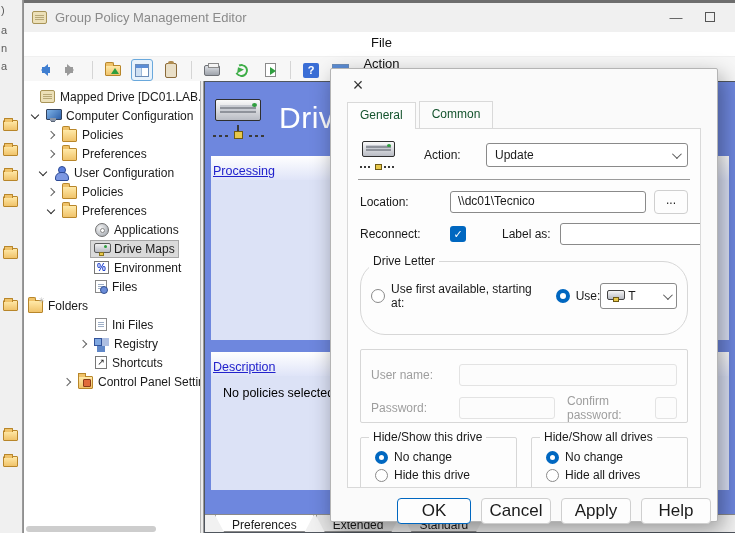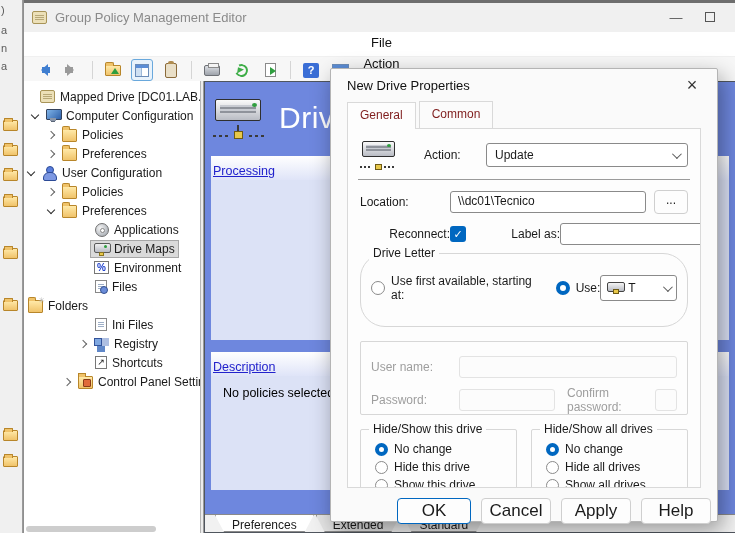--- a/index.html
+++ b/index.html
@@ -118,21 +118,21 @@
   .mp-tabs { position:absolute; left:0; right:0; bottom:0; height:18px; background:#f1f1f1; border-top:1px solid #8a8a8a; display:flex; align-items:stretch; padding-left:10px; gap:2px; }
   .mp-tab { padding:3px 16px 10px; font-size:12px; line-height:14px; background:#e4e4e4; border:1px solid #8a8a8a; border-top:none; clip-path:polygon(0 0,100% 0,calc(100% - 9px) 100%,9px 100%); }
   .mp-tab.active { background:#fff; }
 
   
   .dlg { position:absolute; left:330px; top:68px; width:388px; height:454px; background:#fafafa; border:1px solid #b4b4b4; border-radius:2px; box-shadow:4px 8px 22px rgba(0,0,0,.38); z-index:10; }
   .dlg-titlerow { height:32px; display:flex; align-items:center; justify-content:space-between; padding:0 14px 0 16px; }
   .dlg-title { font-size:13px; color:#111; }
   .dlg-close { font-size:18px; color:#333; width:22px; text-align:center; line-height:20px; }
   .dlg-tabs { display:flex; padding:0 16px; position:relative; z-index:2; }
-  .dtab { font-size:12px; padding:5px 12px 6px; border:1px solid #d9d9d9; border-bottom:none; background:#fbfbfb; margin-right:3px; color:#7f1d1d; }
+  .dtab { font-size:12px; padding:5px 12px 6px; border:1px solid #d9d9d9; border-bottom:none; background:#fbfbfb; margin-right:3px; color:#14532d; }
   .dtab.active { background:#fdfdfd; position:relative; top:1px; padding-bottom:7px; }
   .dlg-panel { margin:0 16px; border:1px solid #d9d9d9; background:#fdfdfd; height:360px; padding:10px 12px 8px; position:relative; z-index:1; overflow:hidden; }
 
   .row { display:flex; align-items:center; }
   .lbl { font-size:12px; color:#1a1a1a; }
   .lbl.dis { color:#9e9e9e; }
 
   .action-row { margin-bottom:8px; }
   .dlgdrive { width:38px; height:32px; position:relative; flex:none; margin-right:26px; }
   .dlgdrive .bd-body { position:absolute; left:2px; top:2px; width:33px; height:16px; background:linear-gradient(#fafafa,#b9bcc4); border:1px solid #2f2f2f; border-radius:2px; }
@@ -146,21 +146,21 @@
   .select .sel-chev { margin-left:auto; width:7px; height:7px; border-right:1.4px solid #5a5a5a; border-bottom:1.4px solid #5a5a5a; transform:rotate(45deg) translateY(-2px); }
   .action-select { flex:1; }
 
   .hr { border-top:1px solid #9a9a9a; margin:6px -2px 10px; }
 
   .loc-row { margin-bottom:9px; }
   .loc-row .lbl, .rec-row > .lbl:first-child { width:90px; flex:none; }
   .tbox { height:22px; border:1px solid #8a8a8a; border-radius:3px; background:#fff; font-size:12px; padding:2px 7px; }
   .loc-input { flex:1; }
   .browse-btn { width:34px; height:24px; margin-left:8px; border:1px solid #cfcfcf; border-radius:4px; background:#fdfdfd; text-align:center; font-size:12px; line-height:18px; flex:none; }
-  .rec-row { margin-bottom:8px;text-align:right; }
+  .rec-row { margin-bottom:16px; }
   .cb { width:16px; height:16px; background:#0067c0; border-radius:3px; color:#fff; font-size:11px; display:flex; align-items:center; justify-content:center; flex:none; }
   .cb::before { content:"\2713"; }
   .labelas { margin-left:36px; width:58px; flex:none; }
   .labelas-input { width:186px; flex:none; }
 
   .grp { border:1px solid #d7d7d7; border-radius:2px; position:relative; padding:14px 10px 10px; background:#fdfdfd; }
   .grp-legend { position:absolute; top:-8px; left:8px; background:#fdfdfd; padding:0 4px; font-size:12px; }
   .grp.dletter { height:74px; margin-bottom:14px;border-radius:25px; }
   .grp.connect { height:74px; margin-bottom:14px; }
 
@@ -286,21 +286,21 @@
             <span class="tlabel">Policies</span>
           </span>
       </div>
       <div class="trow" style="padding-left:20px">
         <span class="chev r"></span>
         <span class="hl">
             <span class="ticon i-folder"></span>
             <span class="tlabel">Preferences</span>
           </span>
       </div>
-      <div class="trow" style="padding-left:0">
+      <div class="trow" style="padding-left:12px">
         <span class="chev d"></span>
         <span class="hl">
             <span class="ticon i-user"></span>
             <span class="tlabel">User Configuration</span>
           </span>
       </div>
       <div class="trow" style="padding-left:20px">
         <span class="chev r"></span>
         <span class="hl">
             <span class="ticon i-folder"></span>
@@ -403,21 +403,20 @@
         <span class="mp-tab active">Preferences</span>
         <span class="mp-tab">Extended</span>
         <span class="mp-tab">Standard</span>
       </div>
     </div>
   </div>
 </div>
 
 <div class="dlg">
   <div class="dlg-titlerow">
-    <span class="dlg-title">New Drive Properties</span>
     <span class="dlg-close">×</span>
   </div>
   <div class="dlg-tabs">
     <span class="dtab active">General</span>
     <span class="dtab">Common</span>
   </div>
   <div class="dlg-panel">
 
     <div class="row action-row">
       <span class="dlgdrive">

